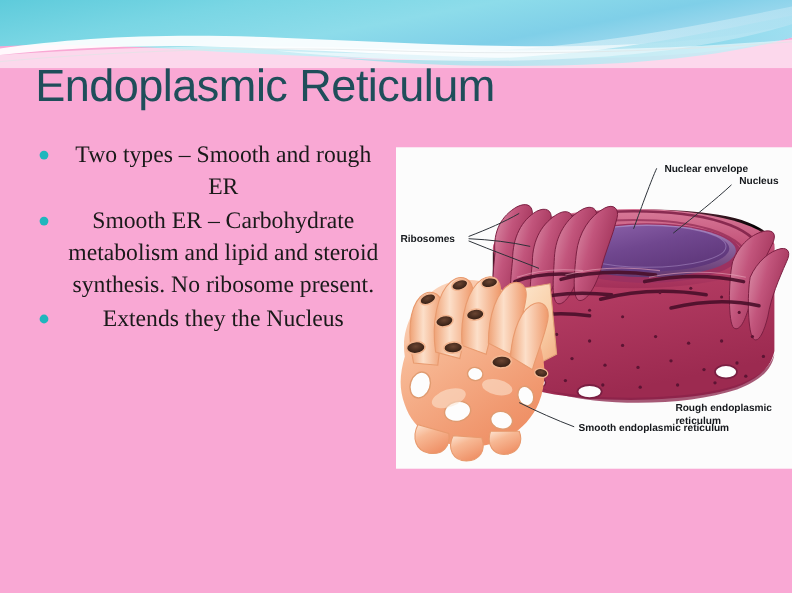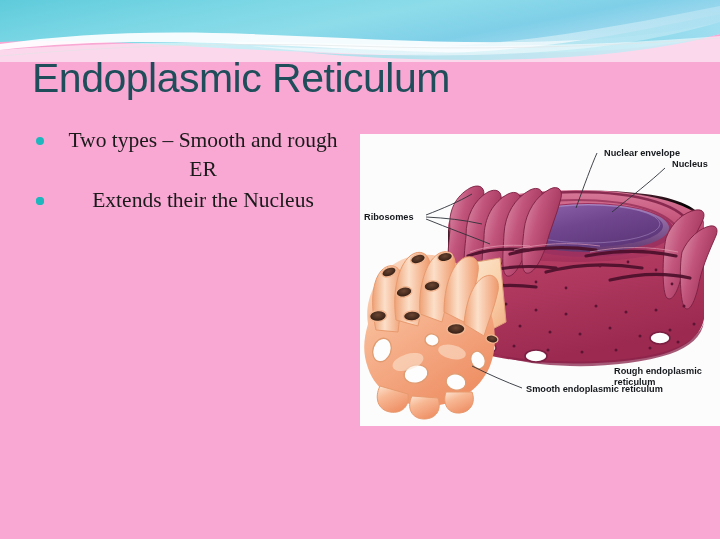--- a/index.html
+++ b/index.html
@@ -144,24 +144,25 @@
 
   <div id="slide-title">Endoplasmic Reticulum</div>
 
   <ul id="bullet-list">
     <li class="bullet-item">
       <span class="bullet-dot"></span>
       <span>Two types – Smooth and rough ER</span>
     </li>
     <li class="bullet-item">
       <span class="bullet-dot"></span>
+      <span>Smooth ER – Carbohydrate metabolism and lipid and steroid synthesis. No ribosome present.</span>
     </li>
     <li class="bullet-item">
       <span class="bullet-dot"></span>
-      <span>Extends their the Nucleus</span>
+      <span>Extends they the Nucleus</span>
     </li>
   </ul>
 
   <div id="diagram-panel">
     <svg id="diagram-svg" width="366" height="292" viewBox="0 0 366 292" xmlns="http://www.w3.org/2000/svg">
       <defs>
 
         <linearGradient id="roughBody" x1="0" y1="0" x2="0.3" y2="1">
           <stop offset="0%" stop-color="#c9537a"></stop>
           <stop offset="35%" stop-color="#b8days"></stop>

